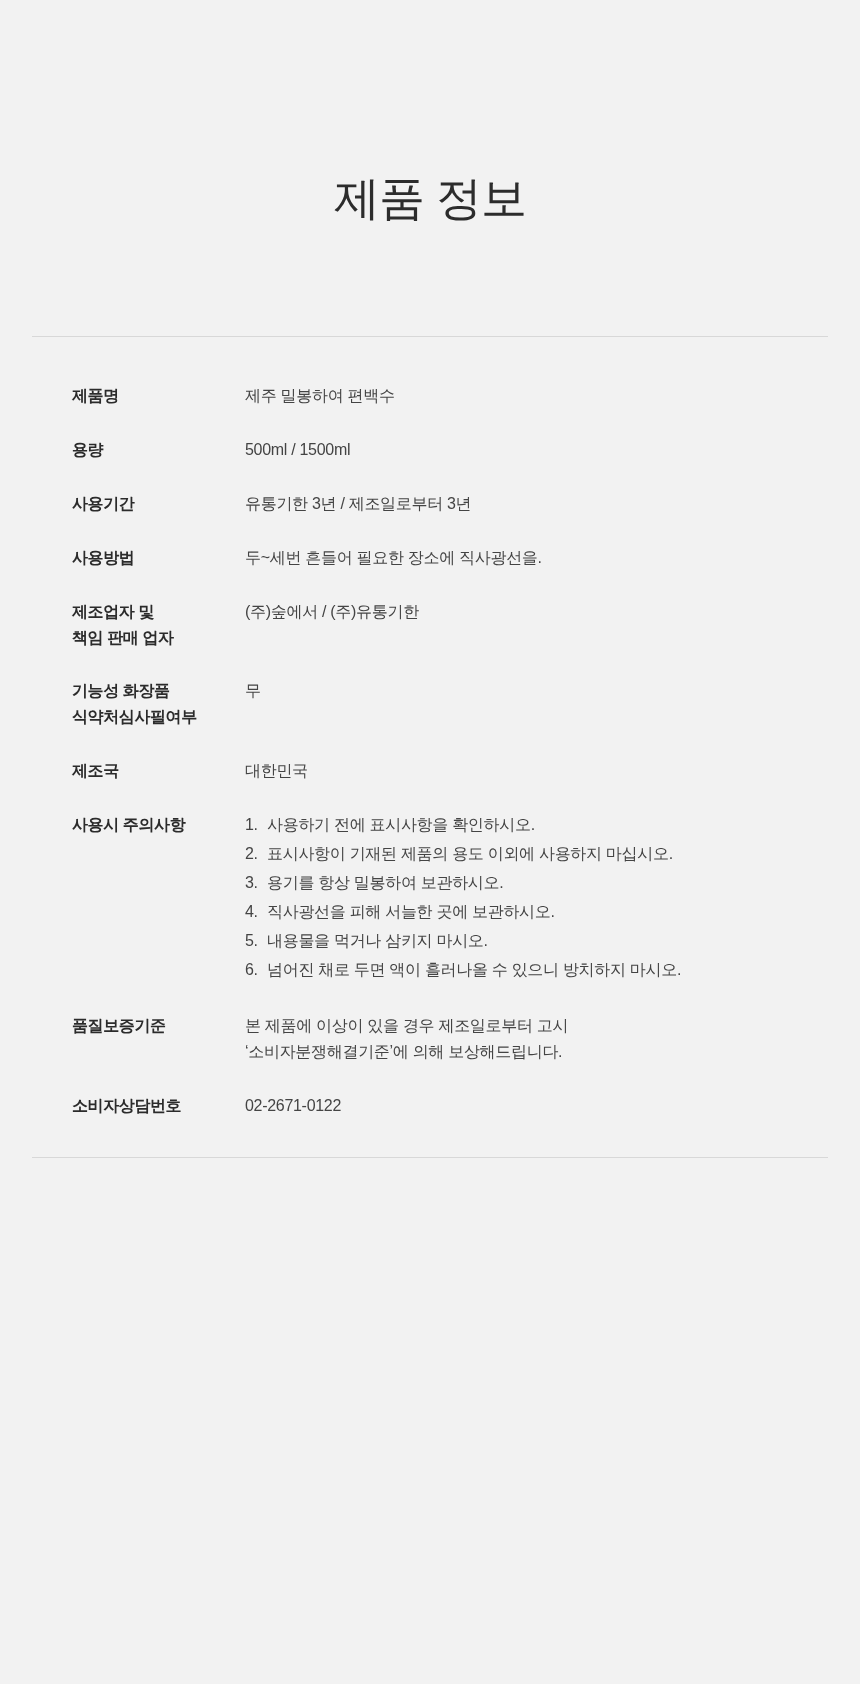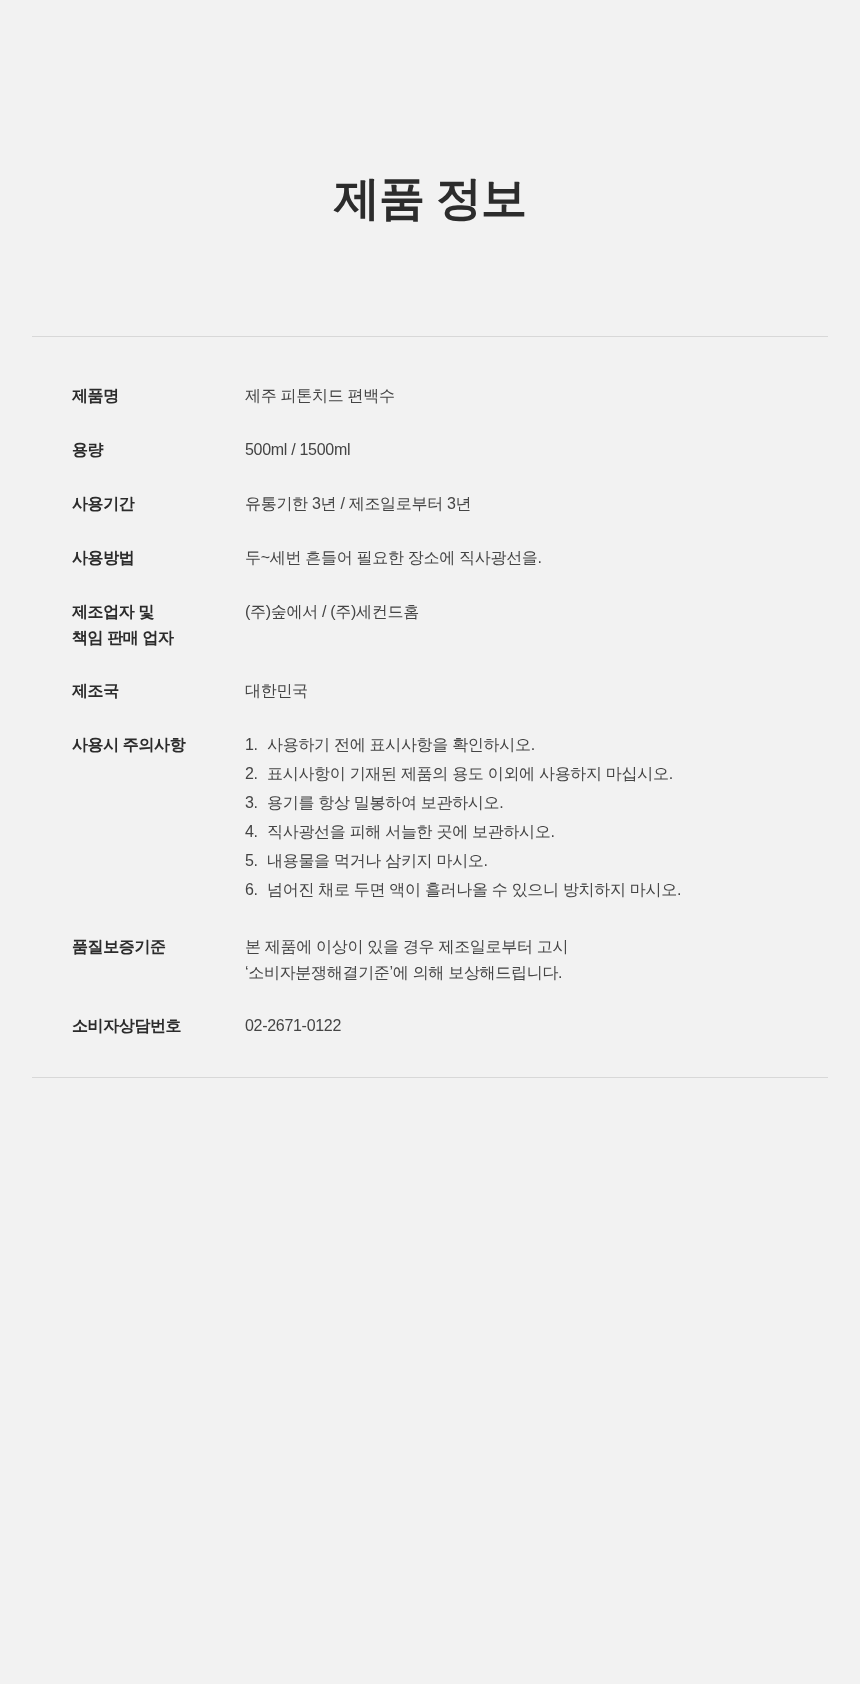--- a/index.html
+++ b/index.html
@@ -16,21 +16,21 @@
   }
   .page {
     width: 860px;
     min-height: 1684px;
     box-sizing: border-box;
     position: relative;
   }
   .title {
     text-align: center;
     font-size: 46px;
-    font-weight: bold;
+    font-weight: normal;
     letter-spacing: -1px;
     color: #2c2c2c;
     padding-top: 140px;
     line-height: 1.2;
   }
   .divider {
     height: 1px;
     background: #d8d8d8;
     margin: 0 32px;
   }
@@ -105,21 +105,21 @@
   <h1 class="title">제품 정보</h1>
 
   <div class="divider top"></div>
 
   <table class="spec-table">
     <tbody>
 
       <tr class="spec-row">
         <td class="label-cell">제품명</td>
         <td class="value-cell">
-          <span class="line">제주 피톤치드 편백수</span>
+          <span class="line">제주 밀봉하여 편백수</span>
         </td>
       </tr>
 
       <tr class="spec-row">
         <td class="label-cell">용량</td>
         <td class="value-cell">
           <span class="line">500ml / 1500ml</span>
         </td>
       </tr>
 
@@ -135,25 +135,32 @@
         <td class="label-cell">사용방법</td>
         <td class="value-cell">
           <span class="line">두~세번 흔들어 필요한 장소에 직사광선을.</span>
         </td>
       </tr>
 
       <tr class="spec-row">
         <td class="label-cell">제조업자 및
 책임 판매 업자</td>
         <td class="value-cell">
-          <span class="line">(주)숲에서 / (주)세컨드홈</span>
-        </td>
-      </tr>
-
-
+          <span class="line">(주)숲에서 / (주)유통기한</span>
+        </td>
+      </tr>
+
+
+      <tr class="spec-row">
+        <td class="label-cell">기능성 화장품
+식약처심사필여부</td>
+        <td class="value-cell">
+          <span class="line">무</span>
+        </td>
+      </tr>
 
       <tr class="spec-row">
         <td class="label-cell">제조국</td>
         <td class="value-cell">
           <span class="line">대한민국</span>
         </td>
       </tr>
 
       <tr class="spec-row">
         <td class="label-cell">사용시 주의사항</td>

